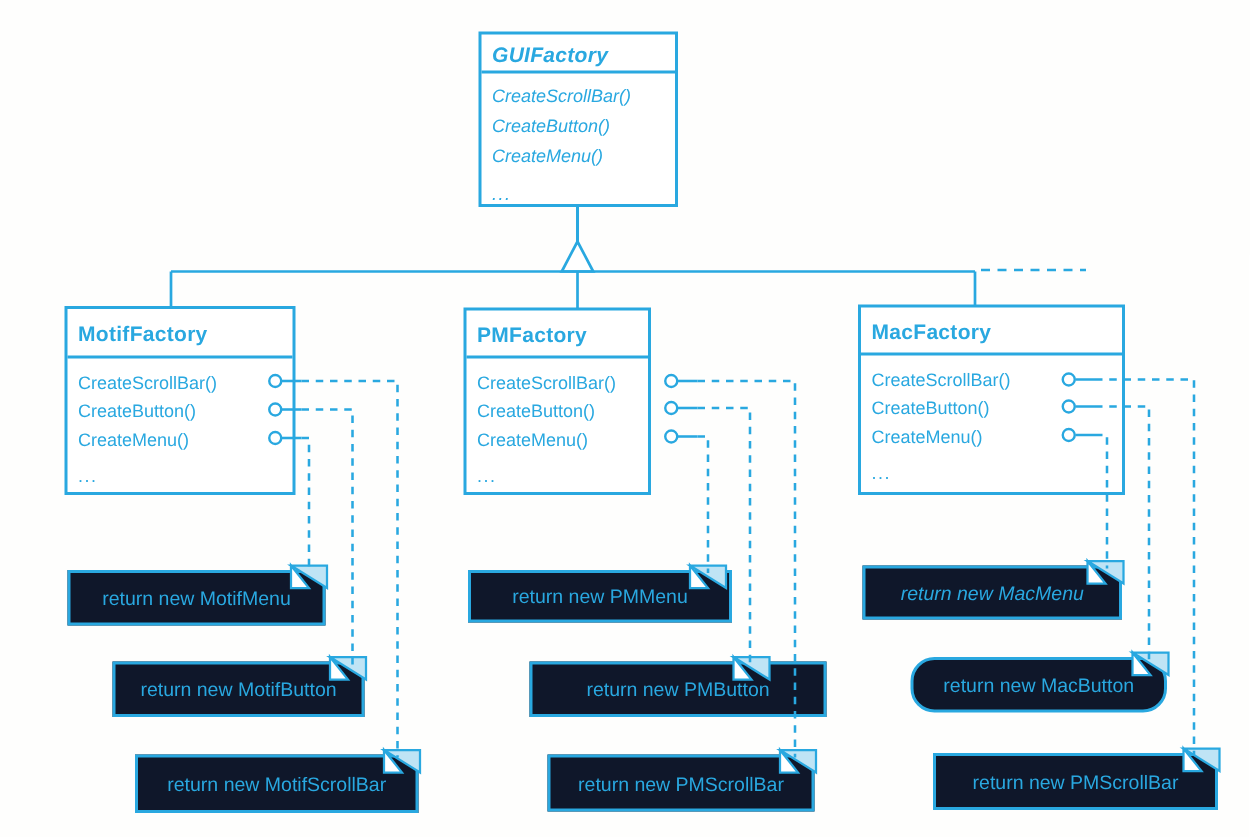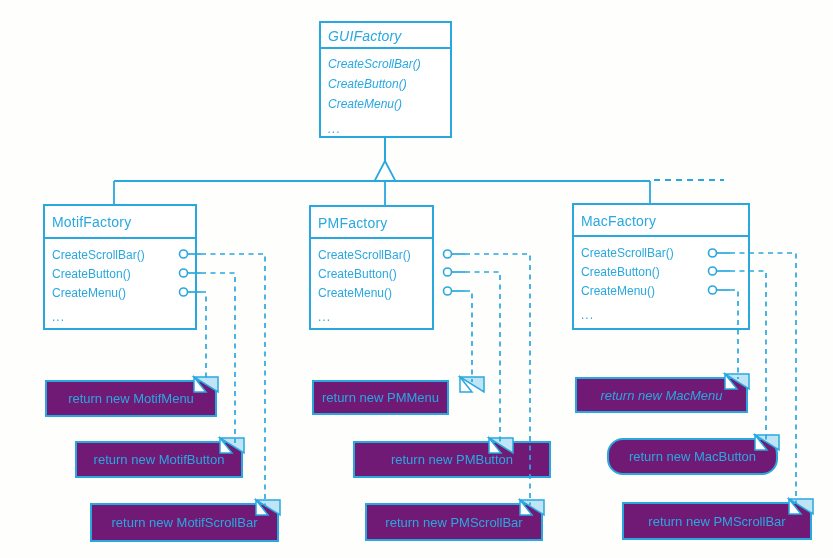--- a/index.html
+++ b/index.html
@@ -9,31 +9,31 @@
     font-family:"Liberation Sans",sans-serif;
     color:var(--accent,#29A8E0);
   }
   .class-box{
     position:absolute;box-sizing:border-box;
     border:2px solid var(--accent,#29A8E0);
     background:#fff;z-index:1;
   }
   .class-title{
     box-sizing:border-box;border-bottom:2px solid var(--accent,#29A8E0);
-    font-weight:normal;font-size:14px;padding:8px 0 0 7px;letter-spacing:.2px;
+    font-weight:bold;font-size:14px;padding:8px 0 0 7px;letter-spacing:.2px;
   }
   .class-box.gui .class-title{font-style:italic;padding-top:5px;}
   .methods{padding:7px 0 0 7px;font-size:12px;}
   .class-box.gui .methods{font-style:italic;padding-top:5px;}
   .method-row{height:19px;line-height:19px;white-space:nowrap;}
   .class-box.gui .method-row{height:20px;line-height:20px;}
   .method-row.dots{margin-top:5px;letter-spacing:1px;}
   .note{
     position:absolute;box-sizing:border-box;z-index:1;
-    border:2px solid var(--accent,#29A8E0);background:#701a75;
+    border:2px solid var(--accent,#29A8E0);background:#0f172a;
     display:flex;align-items:center;justify-content:center;
     font-size:13px;white-space:nowrap;
   }
   .overlay{position:absolute;left:0;top:0;z-index:5;pointer-events:none;}
 </style>
 </head>
 <body>
 
 <div class="canvas">
 
@@ -80,21 +80,21 @@
   <div class="note" style="left:45px;top:380px;width:172px;height:37px;">
     <span>return new MotifMenu</span>
   </div>
   <div class="note" style="left:75px;top:441px;width:168px;height:37px;">
     <span>return new MotifButton</span>
   </div>
   <div class="note" style="left:90px;top:503px;width:189px;height:39px;">
     <span>return new MotifScrollBar</span>
   </div>
 
-  <div class="note" style="left:312px;top:380px;width:137px;height:35px;">
+  <div class="note" style="left:312px;top:380px;width:176px;height:35px;">
     <span>return new PMMenu</span>
   </div>
   <div class="note" style="left:341px;top:441px;width:198px;height:37px;margin-left:12px;">
     <span>return new PMButton</span>
   </div>
   <div class="note" style="left:365px;top:503px;width:178px;height:38px;">
     <span>return new PMScrollBar</span>
   </div>
 
   <div class="note" style="left:575px;top:377px;width:173px;height:36px;font-style:italic;">

